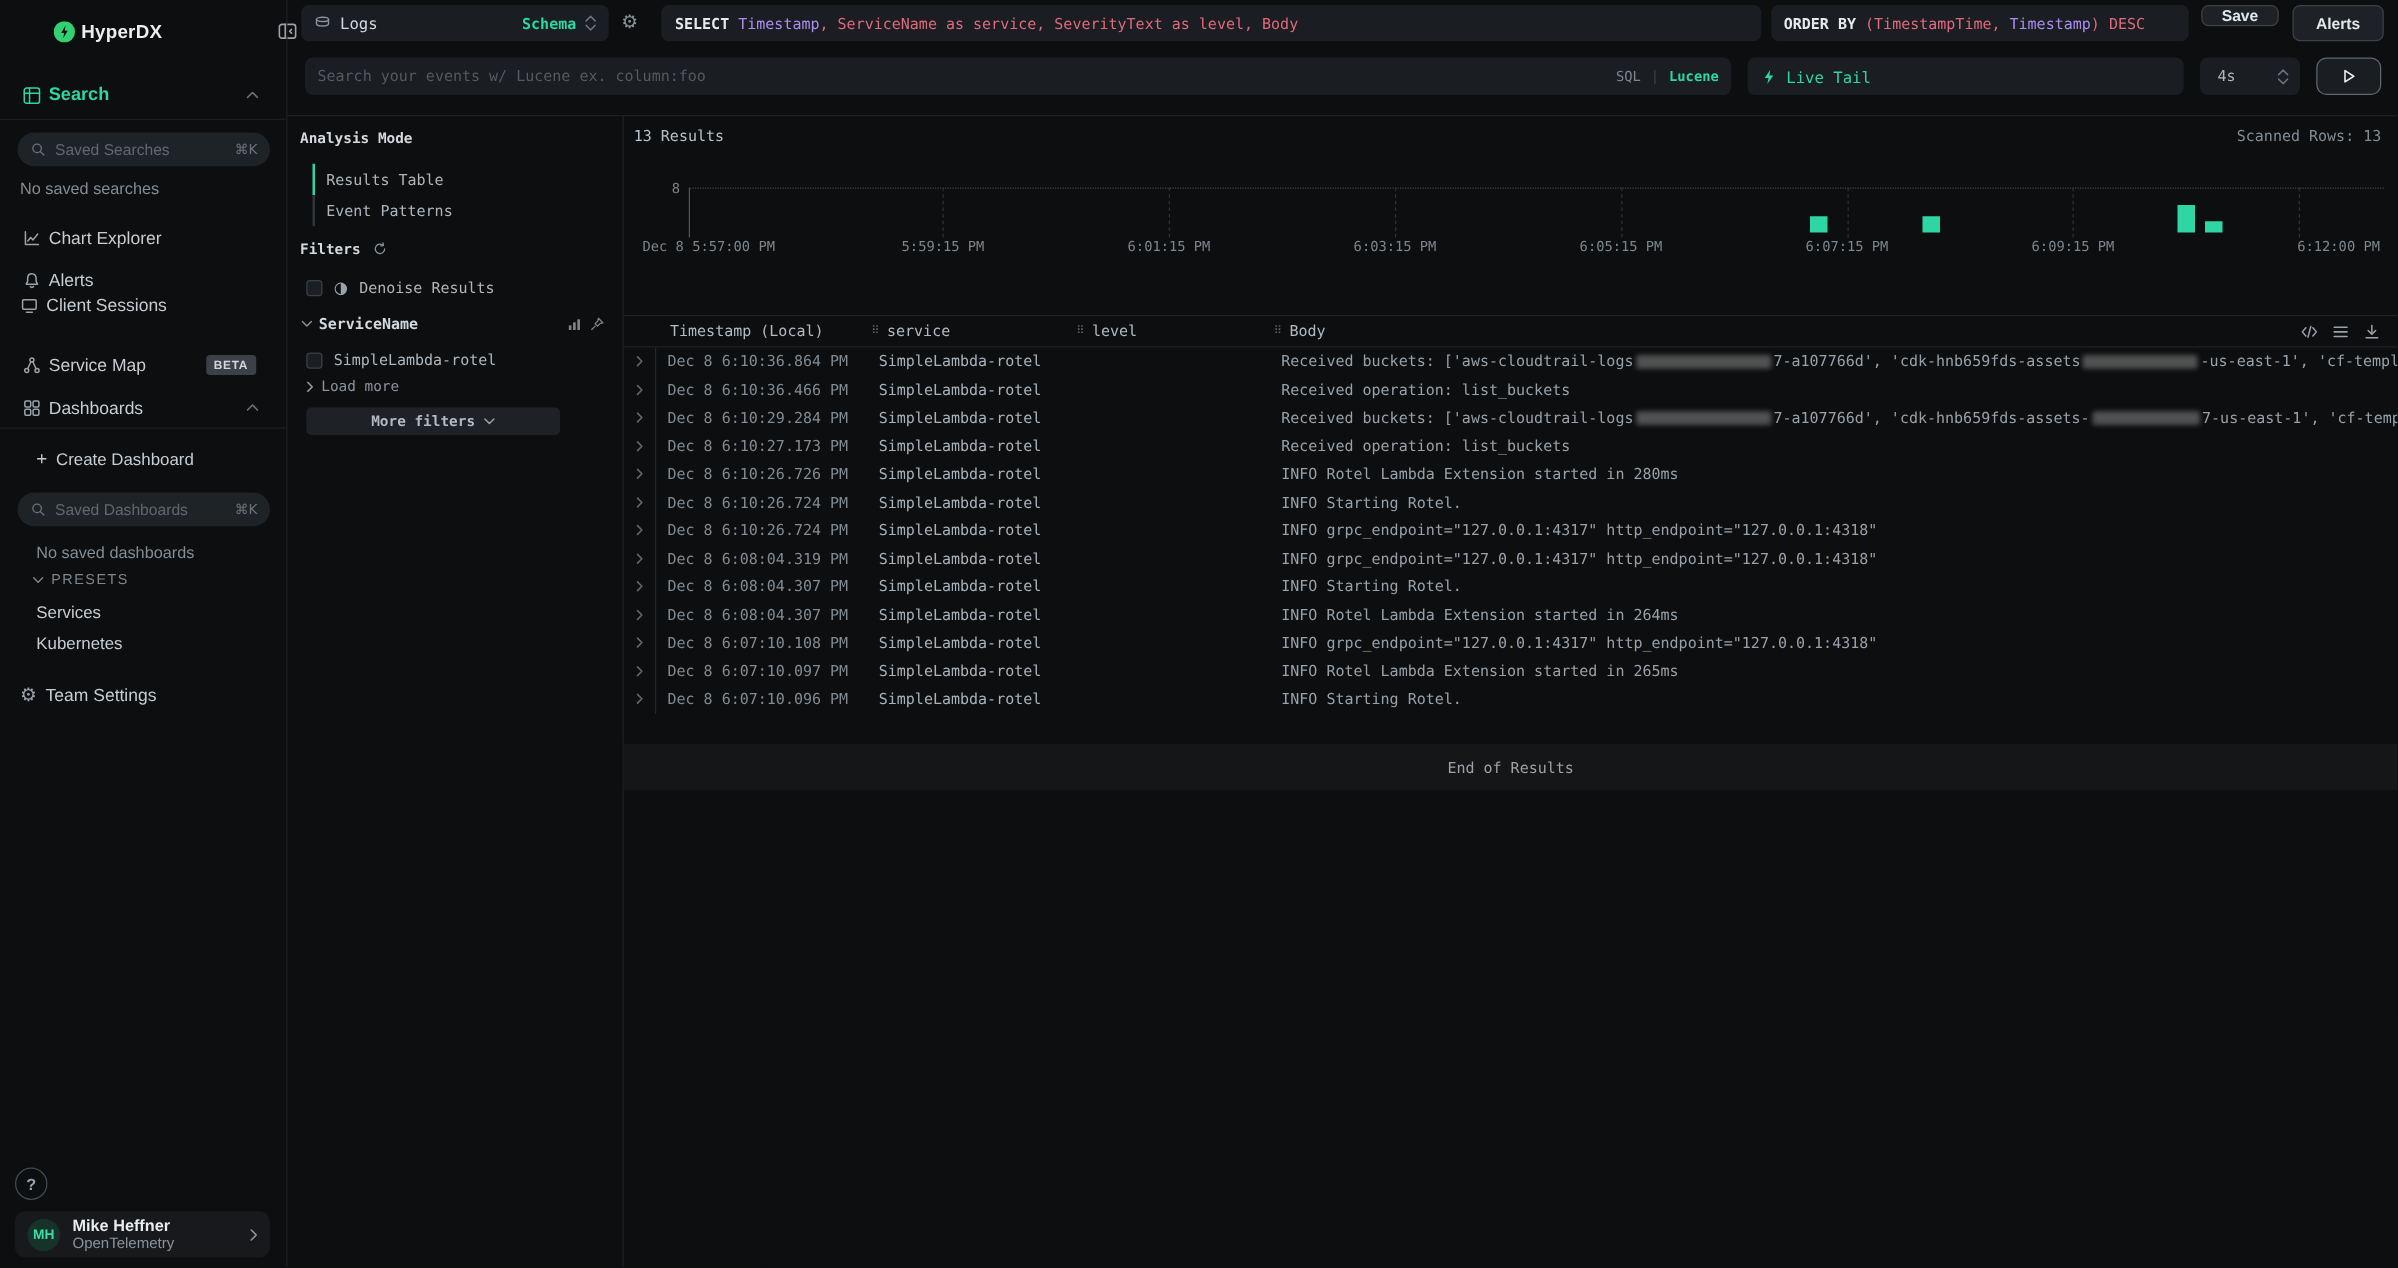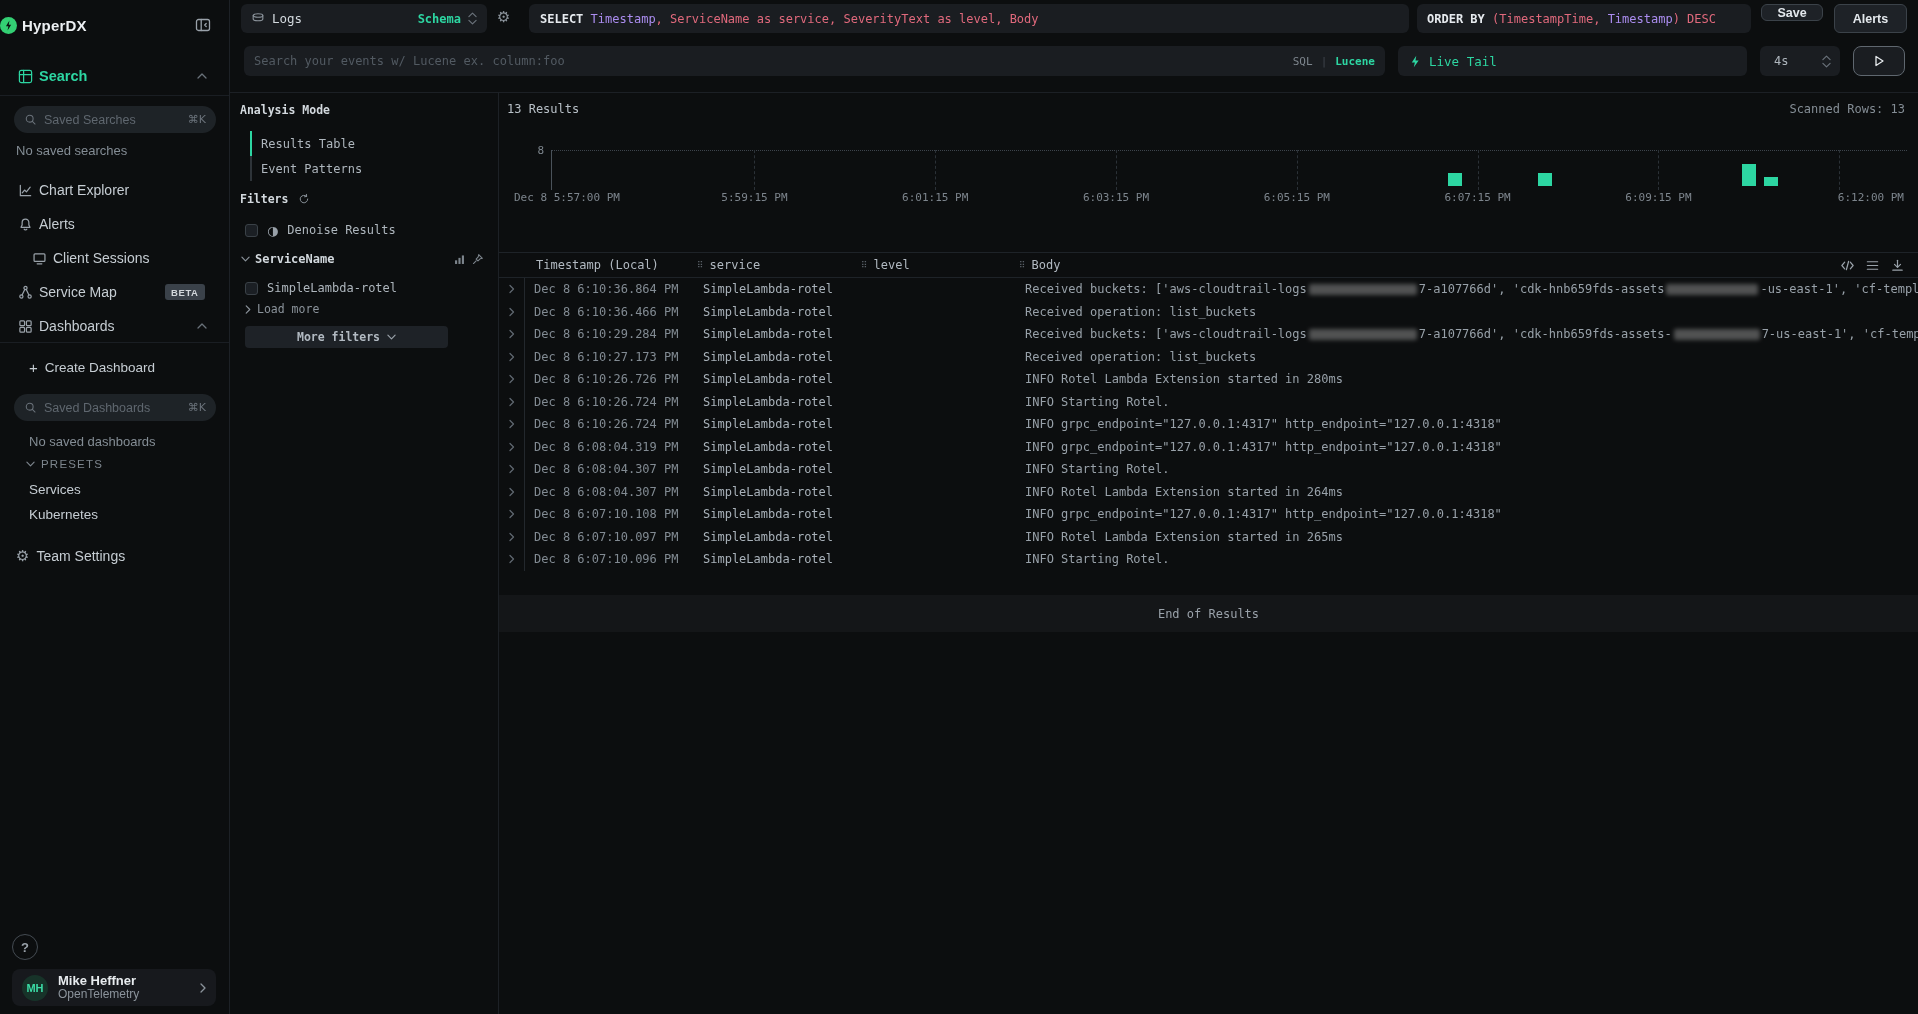--- a/index.html
+++ b/index.html
@@ -126,21 +126,21 @@
   #end-band {
     position:absolute; left:499px; right:0; top:595px; height:37px; background:#141618;
     display:flex; align-items:center; justify-content:center;
     font-family:"DejaVu Sans Mono",monospace; font-size:12px; color:#9aa2aa;
   }
 </style>
 </head>
 <body>
 
 <nav id="sidebar">
-  <div class="side-row" style="top:8px;height:34px;gap:5px;">
+  <div class="side-row" style="top:8px;height:34px;padding-left:16px;gap:5px;margin-left:27px;">
     <span class="nav-ic" style="color:var(--logo-green);">
       <svg width="17" height="17" viewBox="0 0 16 16">
           <circle cx="8" cy="8" r="8" fill="currentColor"></circle>
           <path d="M8.9 3.2 L5.6 8.8 H7.9 L7.1 12.8 L10.5 7.2 H8.2 Z" fill="#0c0e0f"></path>
         </svg>
     </span>
     <span id="logo-title">HyperDX</span>
     <span class="abs nav-ic" style="right:18px;">
       <svg class="ic" width="16" height="16" viewBox="0 0 16 16">
           <rect x="1.5" y="2.5" width="13" height="11" rx="2"></rect>
@@ -189,21 +189,21 @@
   </div>
   <div class="side-row" style="top:207px;height:34px;padding-left:18px;gap:6px;">
     <span class="nav-ic">
       <svg class="ic" width="15" height="15" viewBox="0 0 16 16">
           <path d="M8 2.2c-2.2 0-3.6 1.6-3.6 3.8v2.6L3.2 11h9.6l-1.2-2.4V6c0-2.2-1.4-3.8-3.6-3.8Z"></path>
           <path d="M6.6 13a1.5 1.2 0 0 0 2.8 0"></path>
         </svg>
     </span>
     <span class="nav-label">Alerts</span>
   </div>
-  <div class="side-row" style="top:241px;height:34px;padding-left:32px;gap:6px;">
+  <div class="side-row" style="top:227px;height:34px;padding-left:16px;gap:6px;">
     <span class="nav-ic">
       <svg class="ic" width="15" height="15" viewBox="0 0 16 16">
           <rect x="2.2" y="3" width="11.6" height="8" rx="1"></rect>
           <path d="M5.5 13.7 H10.5"></path>
         </svg>
     </span>
     <span class="nav-label">Client Sessions</span>
   </div>
   <div class="side-row" style="top:275px;height:34px;padding-left:18px;gap:6px;">
     <span class="nav-ic">

